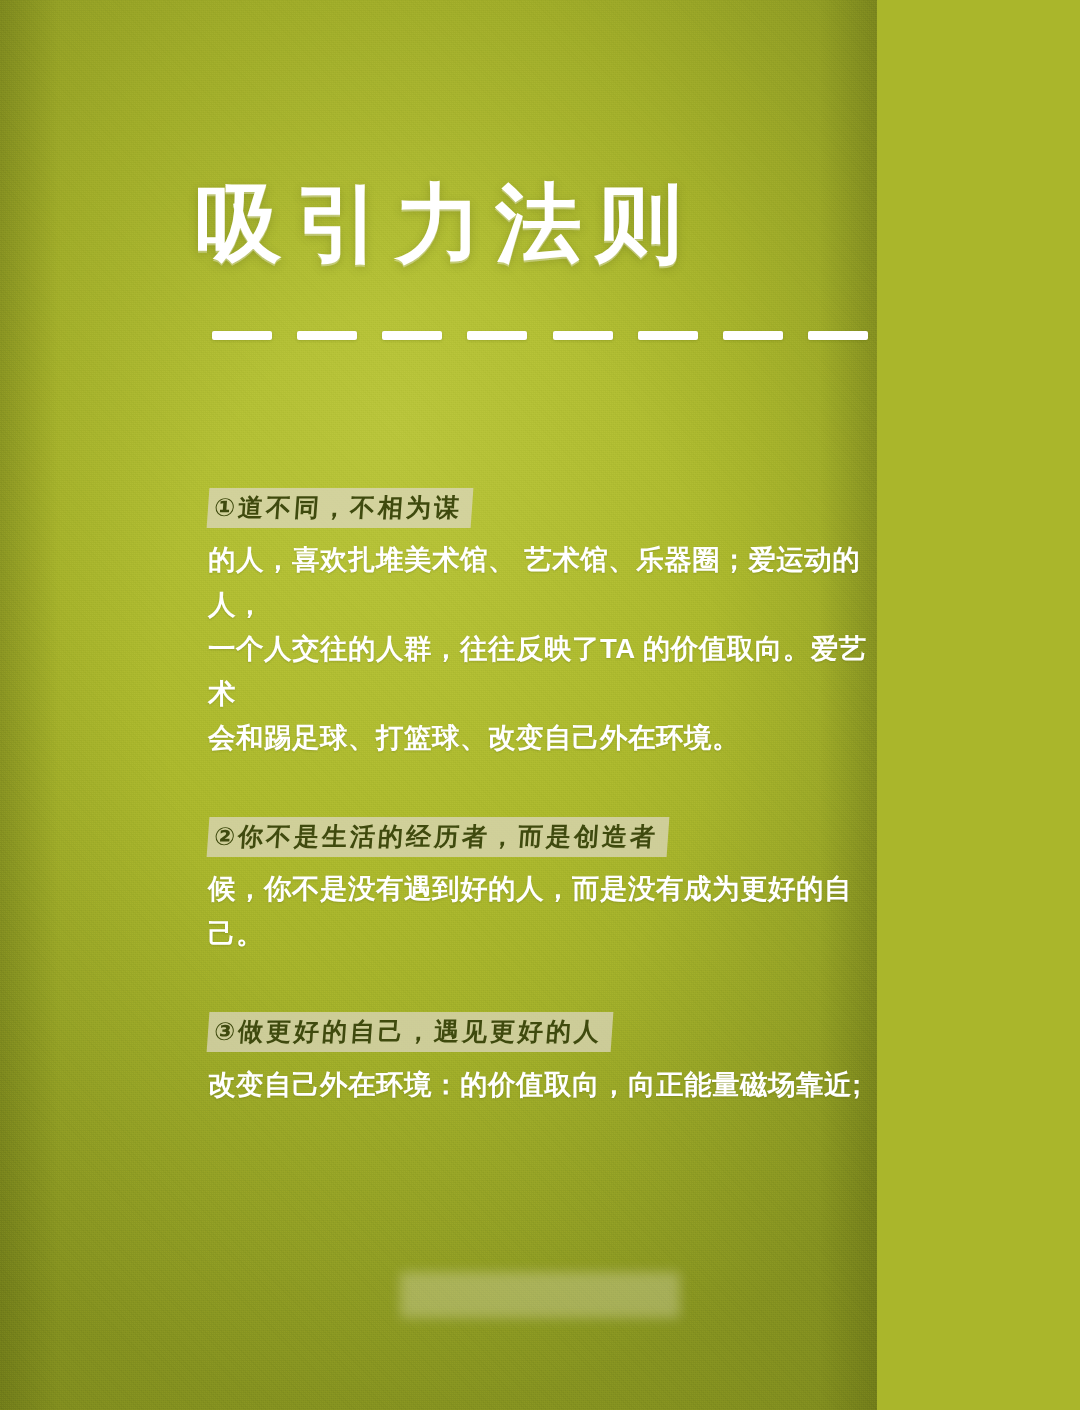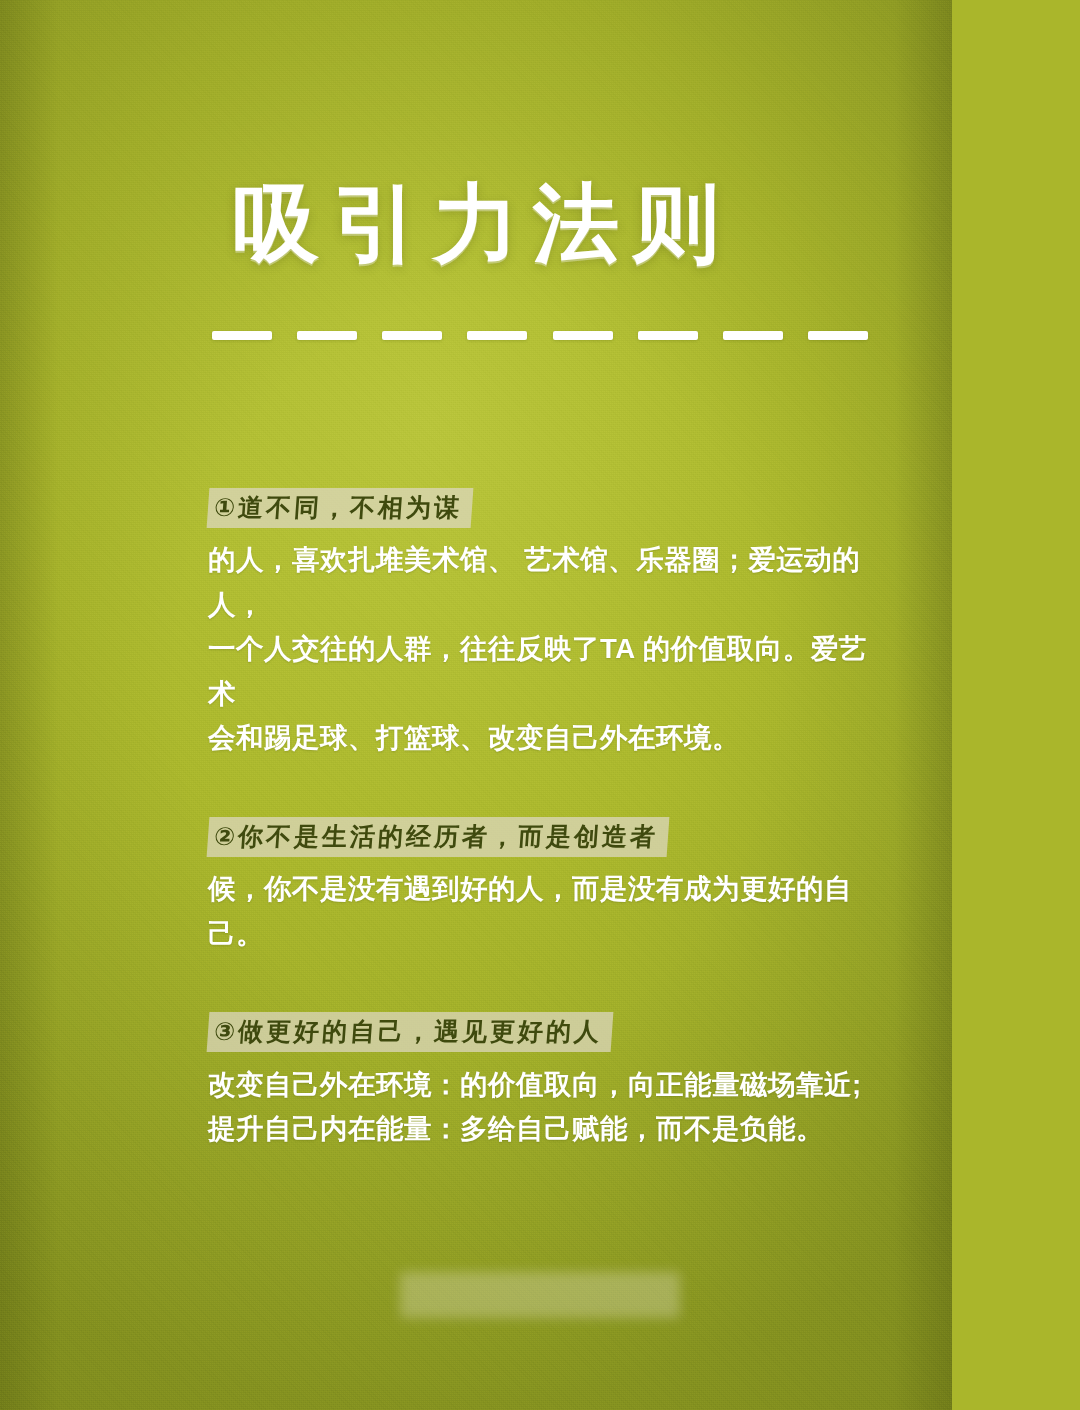--- a/index.html
+++ b/index.html
@@ -9,21 +9,21 @@
   body {
     width: 1080px;
     height: 1410px;
     font-family: "Liberation Sans", sans-serif;
     background: #aab62b;
     overflow: hidden;
   }
 
   .poster {
     position: relative;
-    width: 952px;
+    width: 877px;
     height: 1410px;
     box-sizing: border-box;
     
     background:
       radial-gradient(ellipse 90% 70% at 45% 30%, #b8c43a 0%, #aab72c 45%, #9aa827 75%, #8d9b22 100%);
     overflow: hidden;
   }
 
   
   .grain {
@@ -178,21 +178,20 @@
         <div class="sec-heading">②你不是生活的经历者，而是创造者</div>
         <div class="sec-body">
           <p>候，你不是没有遇到好的人，而是没有成为更好的自己。</p>
         </div>
       </div>
 
       <div class="section">
         <div class="sec-heading">③做更好的自己，遇见更好的人</div>
         <div class="sec-body">
           <p>改变自己外在环境：的价值取向，向正能量磁场靠近;</p>
-          <p>提升自己内在能量：多给自己赋能，而不是负能。</p>
         </div>
       </div>
 
     </div>
 
     <div class="watermark"></div>
   </div>
 
   <div class="grain"></div>
   <div class="vignette"></div>

